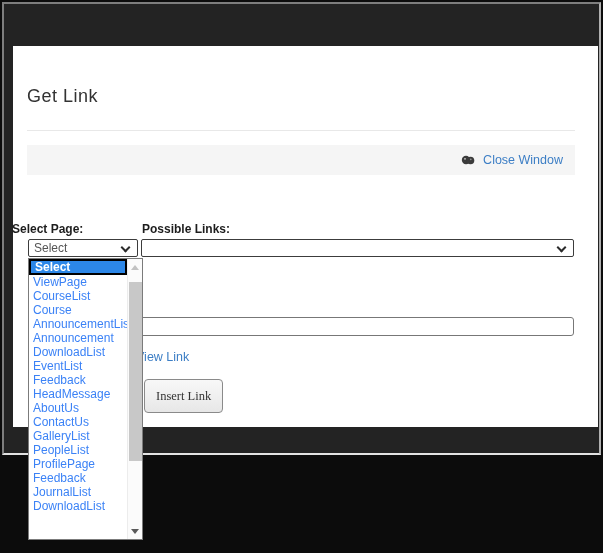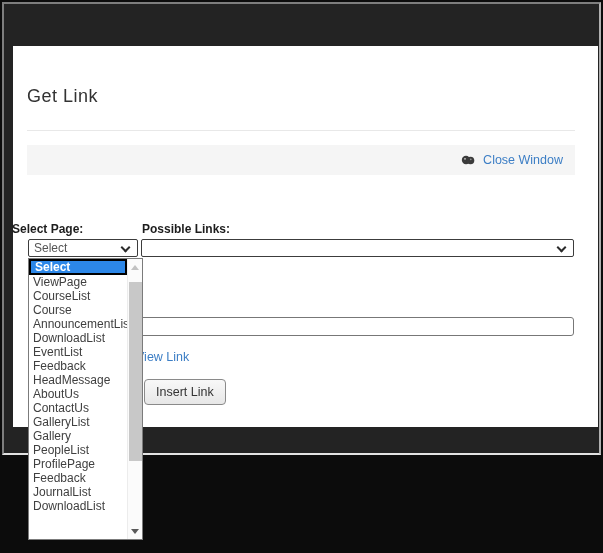--- a/index.html
+++ b/index.html
@@ -61,33 +61,33 @@
     position:absolute; left:28px; top:317px; width:546px; height:19px;
     border:1px solid #777; border-radius:3px; background:#fff;
     font-size:12px; padding:0 4px; color:#222;
   }
   .view-link {
     position:absolute; left:136px; top:350px;
     color:var(--link-blue,#3c7ec5); font-size:12.5px; text-decoration:none;
     cursor:pointer; z-index:2;
   }
   .insert-btn {
-    position:absolute; left:144px; top:379px; height:26px;
+    position:absolute; left:144px; top:379px; height:34px;
     padding:0 11px; font-size:12.5px; color:#333;
     background:linear-gradient(#f8f8f8,#e7e7e7);
     border:1px solid #8a8a8a; border-radius:4px;
-    font-family:Liberation Sans, sans-serif;
+    font-family:Liberation Serif, serif;
     cursor:pointer; z-index:2;
   }
   .dropdown-list {
     position:absolute; left:28px; top:258px; width:115px; height:282px;
     background:#fff; border:1px solid #7b7b7b; z-index:10;
   }
   .opt {
-    height:14px; line-height:14px; font-size:12px; color:#404040;
+    height:14px; line-height:14px; font-size:12px; color:#3b82f6;
     padding-left:4px; width:98px; white-space:nowrap; overflow:hidden;
     cursor:default;
   }
   .opt.sel {
     height:16px; line-height:12px;
     background:var(--selection-blue,#2c87e8);
     color:#fff; font-weight:bold;
     border:2px solid #000;
   }
   .scrollbar {
@@ -148,28 +148,28 @@
 
 <button class="insert-btn">Insert Link</button>
 
 <div class="dropdown-list">
   <div>
       <div class="opt sel">Select</div>
       <div class="opt">ViewPage</div>
       <div class="opt">CourseList</div>
       <div class="opt">Course</div>
       <div class="opt">AnnouncementList</div>
+      <div class="opt">Announcement</div>
       <div class="opt">DownloadList</div>
       <div class="opt">EventList</div>
       <div class="opt">Feedback</div>
       <div class="opt">HeadMessage</div>
       <div class="opt">AboutUs</div>
       <div class="opt">ContactUs</div>
       <div class="opt">GalleryList</div>
-      <div class="opt">Gallery</div>
       <div class="opt">PeopleList</div>
       <div class="opt">ProfilePage</div>
       <div class="opt">Feedback</div>
       <div class="opt">JournalList</div>
       <div class="opt">DownloadList</div>
     </div>
   <div class="scrollbar">
     <div class="sb-up">
       <span class="tri-up"></span>
     </div>

